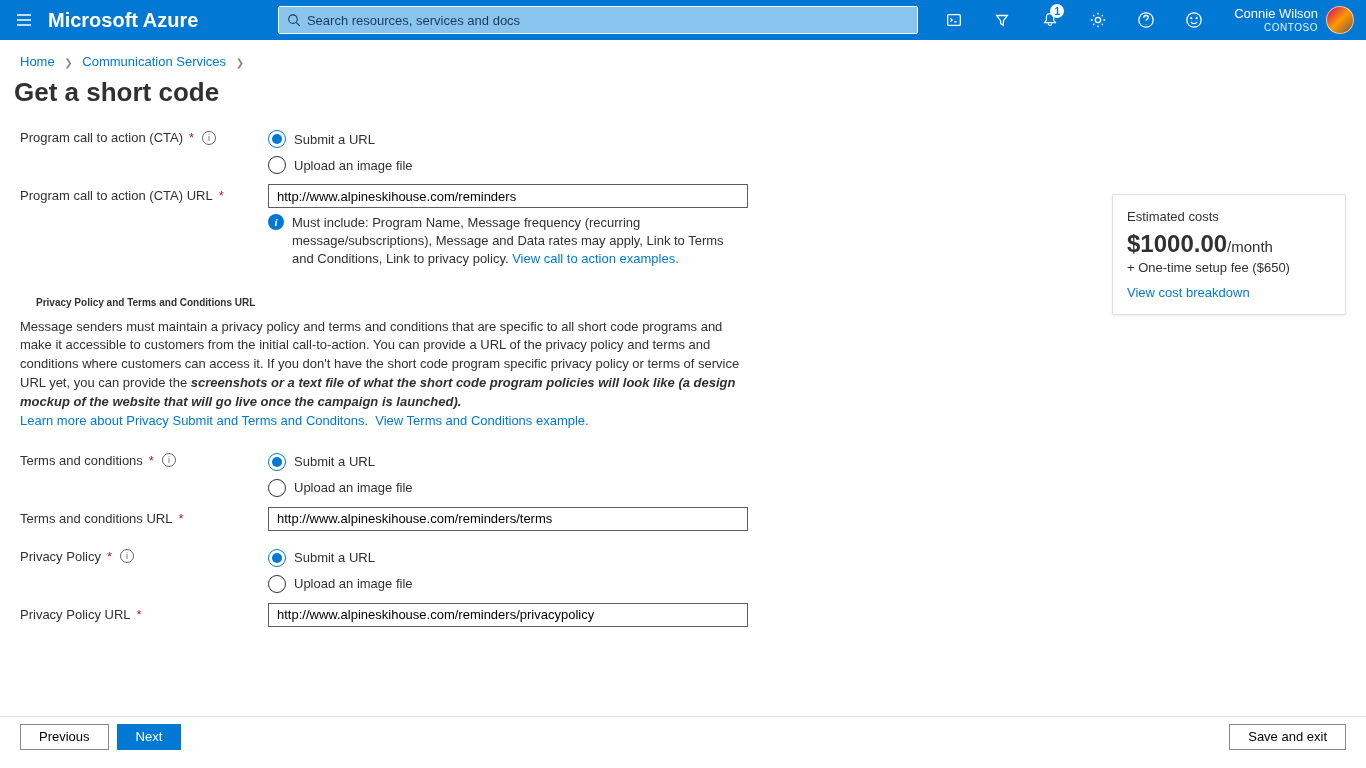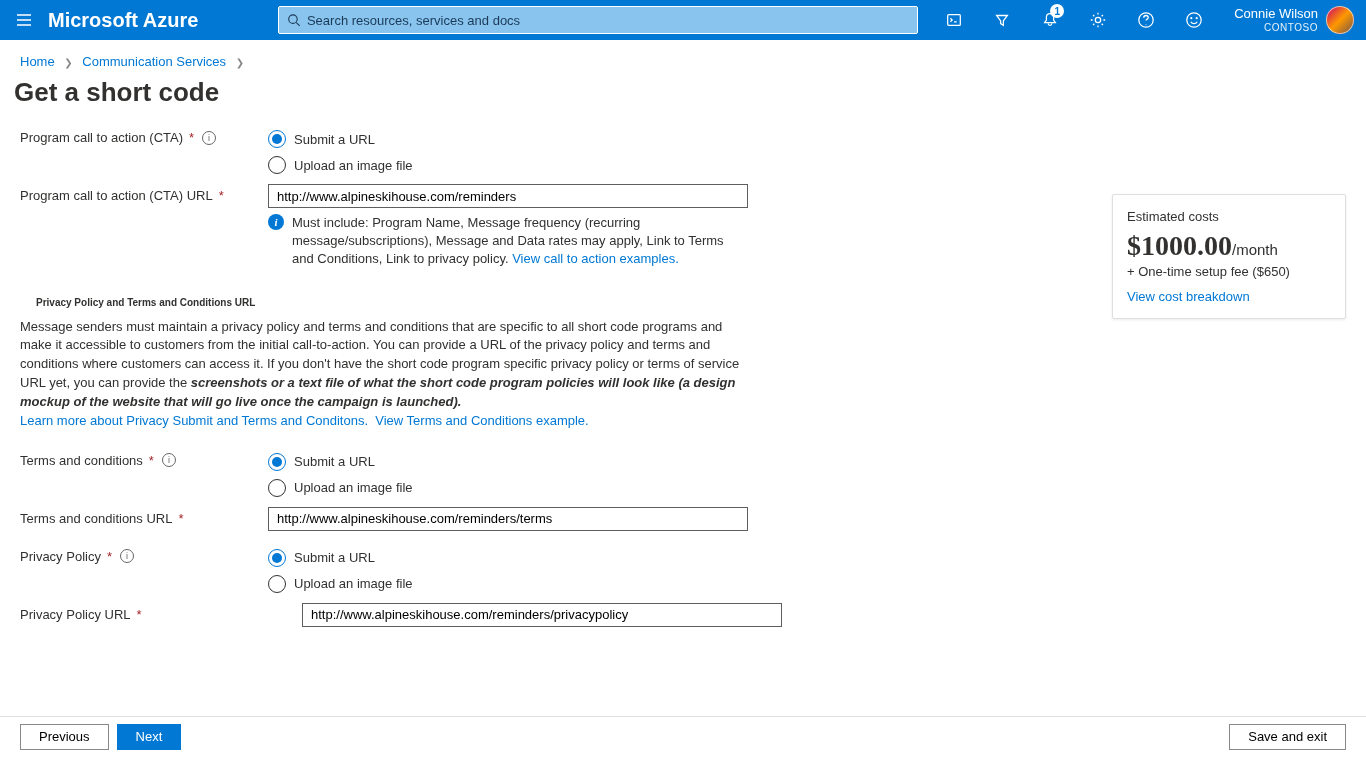--- a/index.html
+++ b/index.html
@@ -52,21 +52,21 @@
   
   .section-heading { font-size: 10px; font-weight: 600; margin: 28px 16px 10px; }
   .section-text { font-size: 13px; line-height: 1.45; max-width: 720px; }
   .section-text a { color: #0078d4; text-decoration: none; }
   
   .block-gap { height: 18px; }
   
   
   .cost-card { position: absolute; right: 20px; top: 194px; width: 234px; border: 1px solid #e1dfdd; border-radius: 2px; padding: 14px; box-shadow: 0 1px 3px rgba(0,0,0,0.08); background: #fff; }
   .cost-title { font-size: 13px; margin-bottom: 6px; }
-  .cost-amount { font-size: 28px; font-weight: 600; font-family: Liberation Serif, serif; }
+  .cost-amount { font-size: 24px; font-weight: 600; }
   .cost-period { font-size: 15px; font-weight: 400; }
   .cost-fee { font-size: 13px; margin-top: 2px; }
   .cost-link { color: #0078d4; font-size: 13px; margin-top: 10px; display: inline-block; cursor: pointer; }
   
   
   .footer { position: absolute; bottom: 12px; left: 0; right: 0; height: 40px; border-top: 1px solid #e1dfdd; background: #fff; display: flex; align-items: center; padding: 0 20px; }
   .btn { height: 26px; padding: 0 18px; font-size: 13px; border: 1px solid #8a8886; background: #fff; cursor: pointer; font-family: inherit; }
   .btn.primary { background: #0078d4; border-color: #0078d4; color: #fff; margin-left: 8px; }
   .footer-spacer { flex: 1; }
 </style>
@@ -237,21 +237,21 @@
         <div class="radio selected"></div>
         <span>Submit a URL</span>
       </div>
       <div class="radio-row">
         <div class="radio"></div>
         <span>Upload an image file</span>
       </div>
     </div>
   </div>
 
-  <div class="form-row" style="margin-top:4px;gap:34px;">
+  <div class="form-row" style="margin-top:4px;">
     <div class="form-label">
       <span>Privacy Policy URL</span>
         <span class="req">*</span>
     </div>
     <div class="form-control">
       <input class="text-input" type="text" value="http://www.alpineskihouse.com/reminders/privacypolicy" style="">
     </div>
   </div>
 
 </div>

